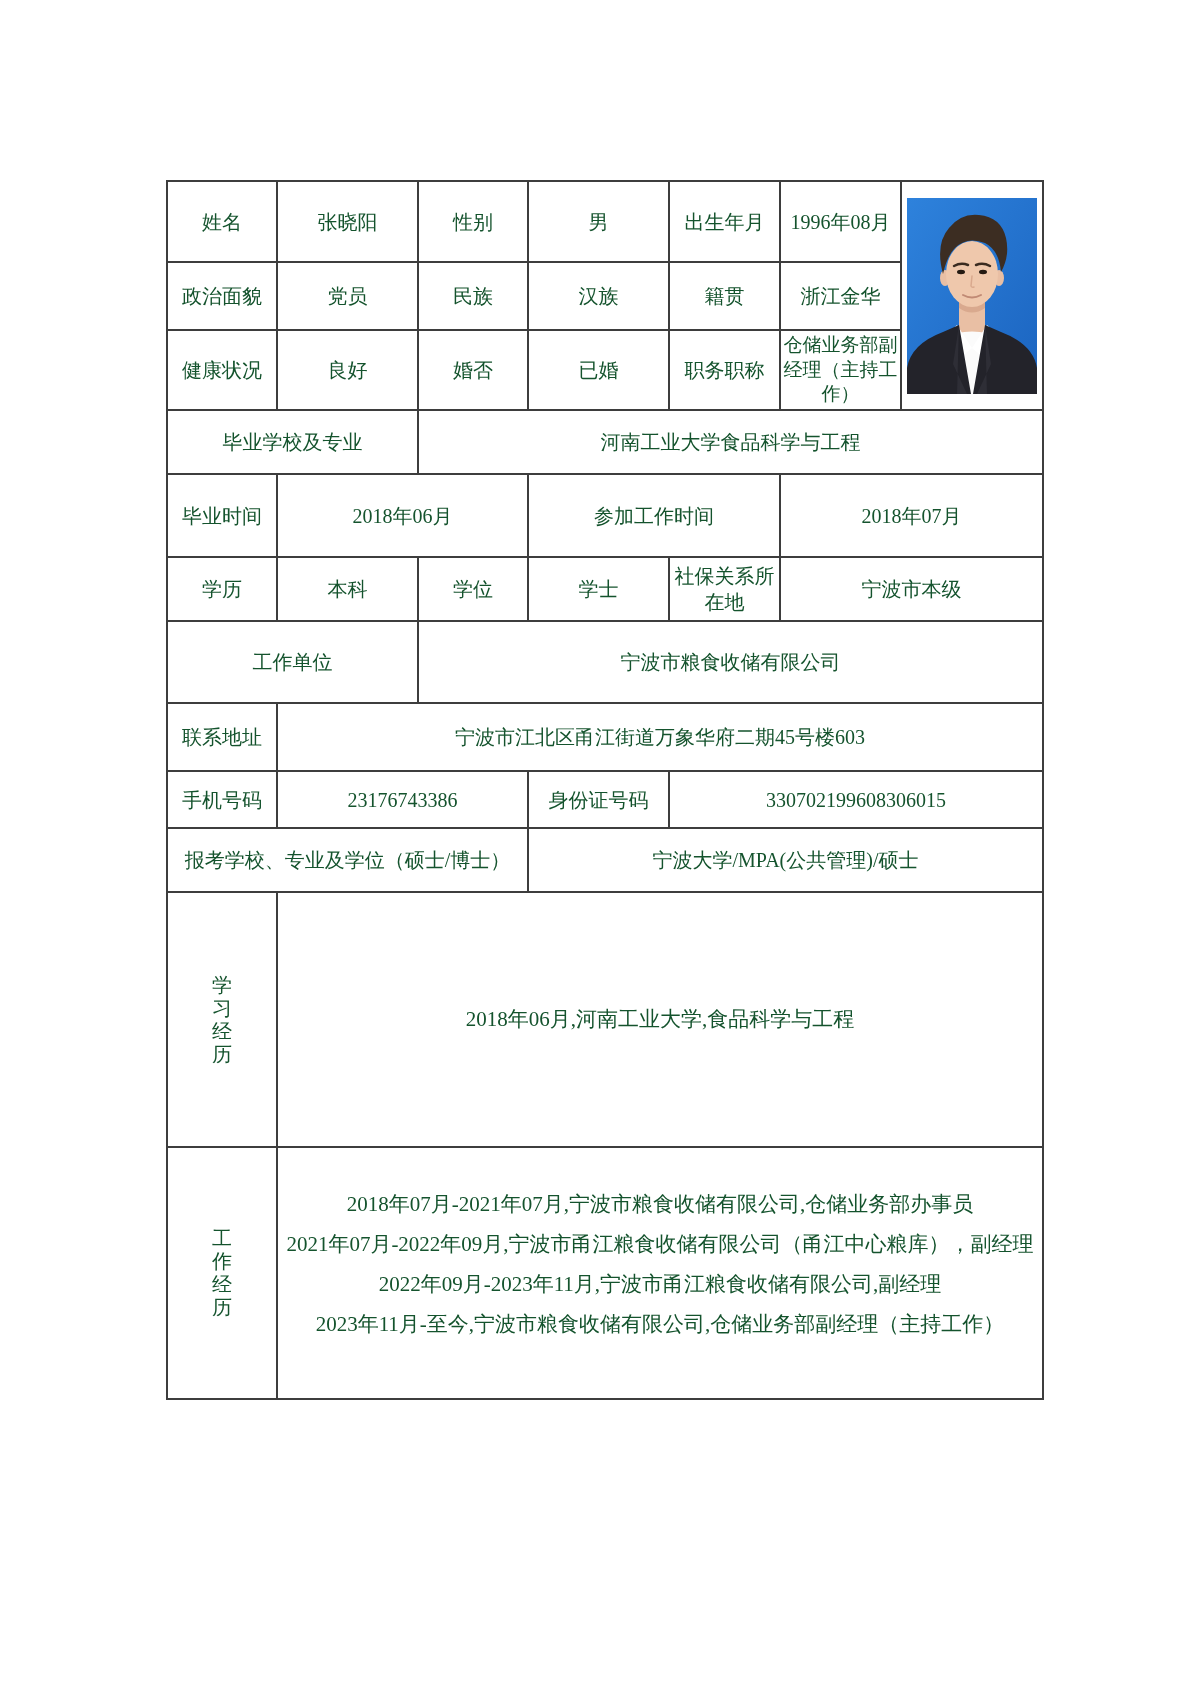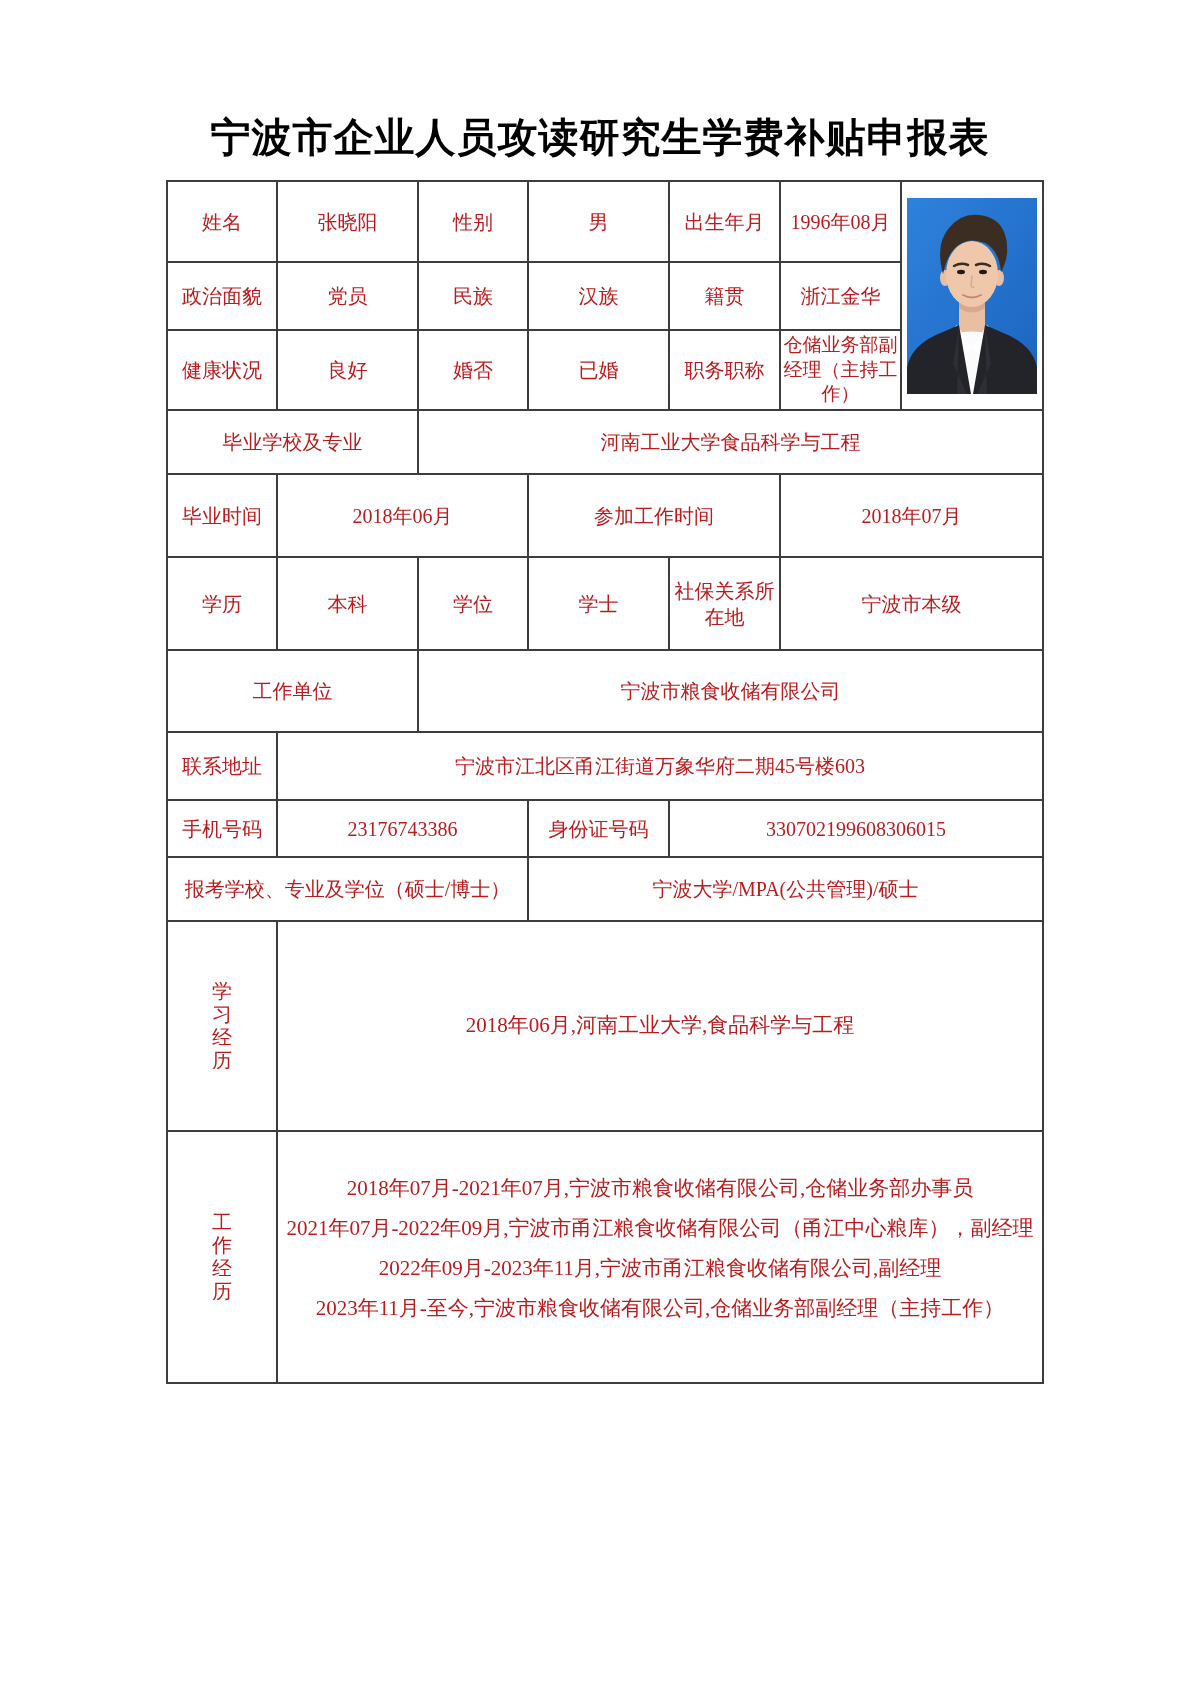--- a/index.html
+++ b/index.html
@@ -23,21 +23,21 @@
     font-family: "Liberation Serif", "DejaVu Serif", serif;
   }
 
   table.form {
     position: absolute;
     left: 166px; top: 180px;
     width: 876px;
     border-collapse: collapse;
     table-layout: fixed;
     font-size: 20px;
-    color: #b91c1c;
+    color: #14532d;
   }
   table.form td {
     border: 2px solid #3d3d3d;
     text-align: center;
     vertical-align: middle;
     padding: 2px;
     overflow: hidden;
     line-height: 1.3;
   }
 
@@ -70,21 +70,20 @@
     padding: 20px 6px 4px 4px;
     font-size: 21px;
   }
   td.exp-cell p { margin: 0 0 17px 0; line-height: 23px; }
 </style>
 </head>
 <body>
 
 <div class="page">
 
-  <div class="doc-title">宁波市企业人员攻读研究生学费补贴申报表</div>
 
   <table class="form">
     <colgroup>
       <col style="width:110px">
         <col style="width:141px">
         <col style="width:110px">
       <col style="width:141px">
         <col style="width:111px">
         <col style="width:121px">
       <col style="width:142px">
@@ -155,21 +154,21 @@
       <td colspan="5">河南工业大学食品科学与工程</td>
     </tr>
 
     <tr style="height:83px">
       <td>毕业时间</td>
       <td colspan="2">2018年06月</td>
       <td colspan="2">参加工作时间</td>
       <td colspan="2">2018年07月</td>
     </tr>
 
-    <tr style="height:93px">
+    <tr style="height:64px">
       <td>学历</td>
       <td>本科</td>
       <td>学位</td>
       <td>学士</td>
       <td>社保关系所在地</td>
       <td colspan="2">宁波市本级</td>
     </tr>
 
     <tr style="height:82px">
       <td colspan="2">工作单位</td>
@@ -186,21 +185,21 @@
       <td colspan="2">23176743386</td>
       <td>身份证号码</td>
       <td colspan="3">330702199608306015</td>
     </tr>
 
     <tr style="height:64px">
       <td colspan="3">报考学校、专业及学位（硕士/博士）</td>
       <td colspan="4">宁波大学/MPA(公共管理)/硕士</td>
     </tr>
 
-    <tr style="height:210px">
+    <tr style="height:255px">
       <td class="vlabel">
         <div>学习经历</div>
       </td>
       <td colspan="6" class="study-cell">
         <p>2018年06月,河南工业大学,食品科学与工程</p>
       </td>
     </tr>
 
     <tr style="height:252px">
       <td class="vlabel">

